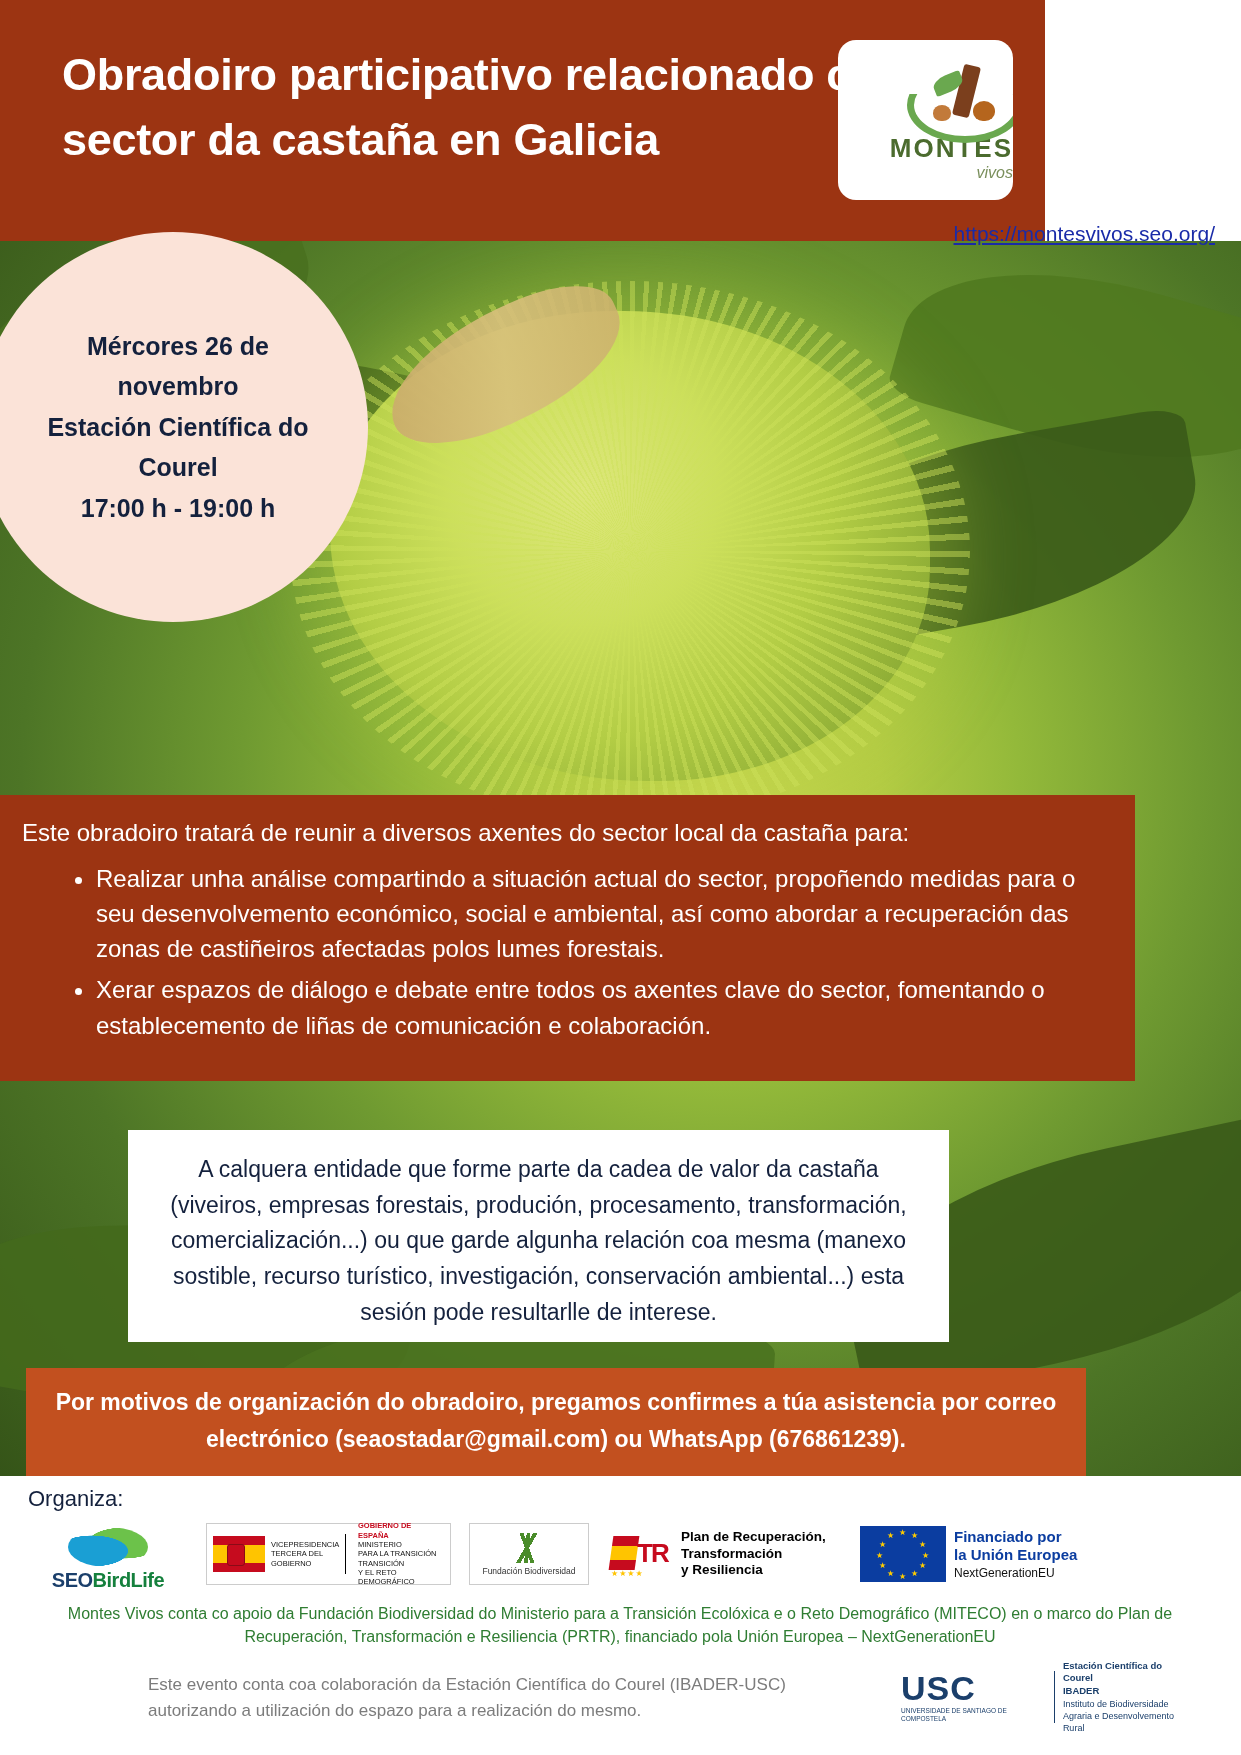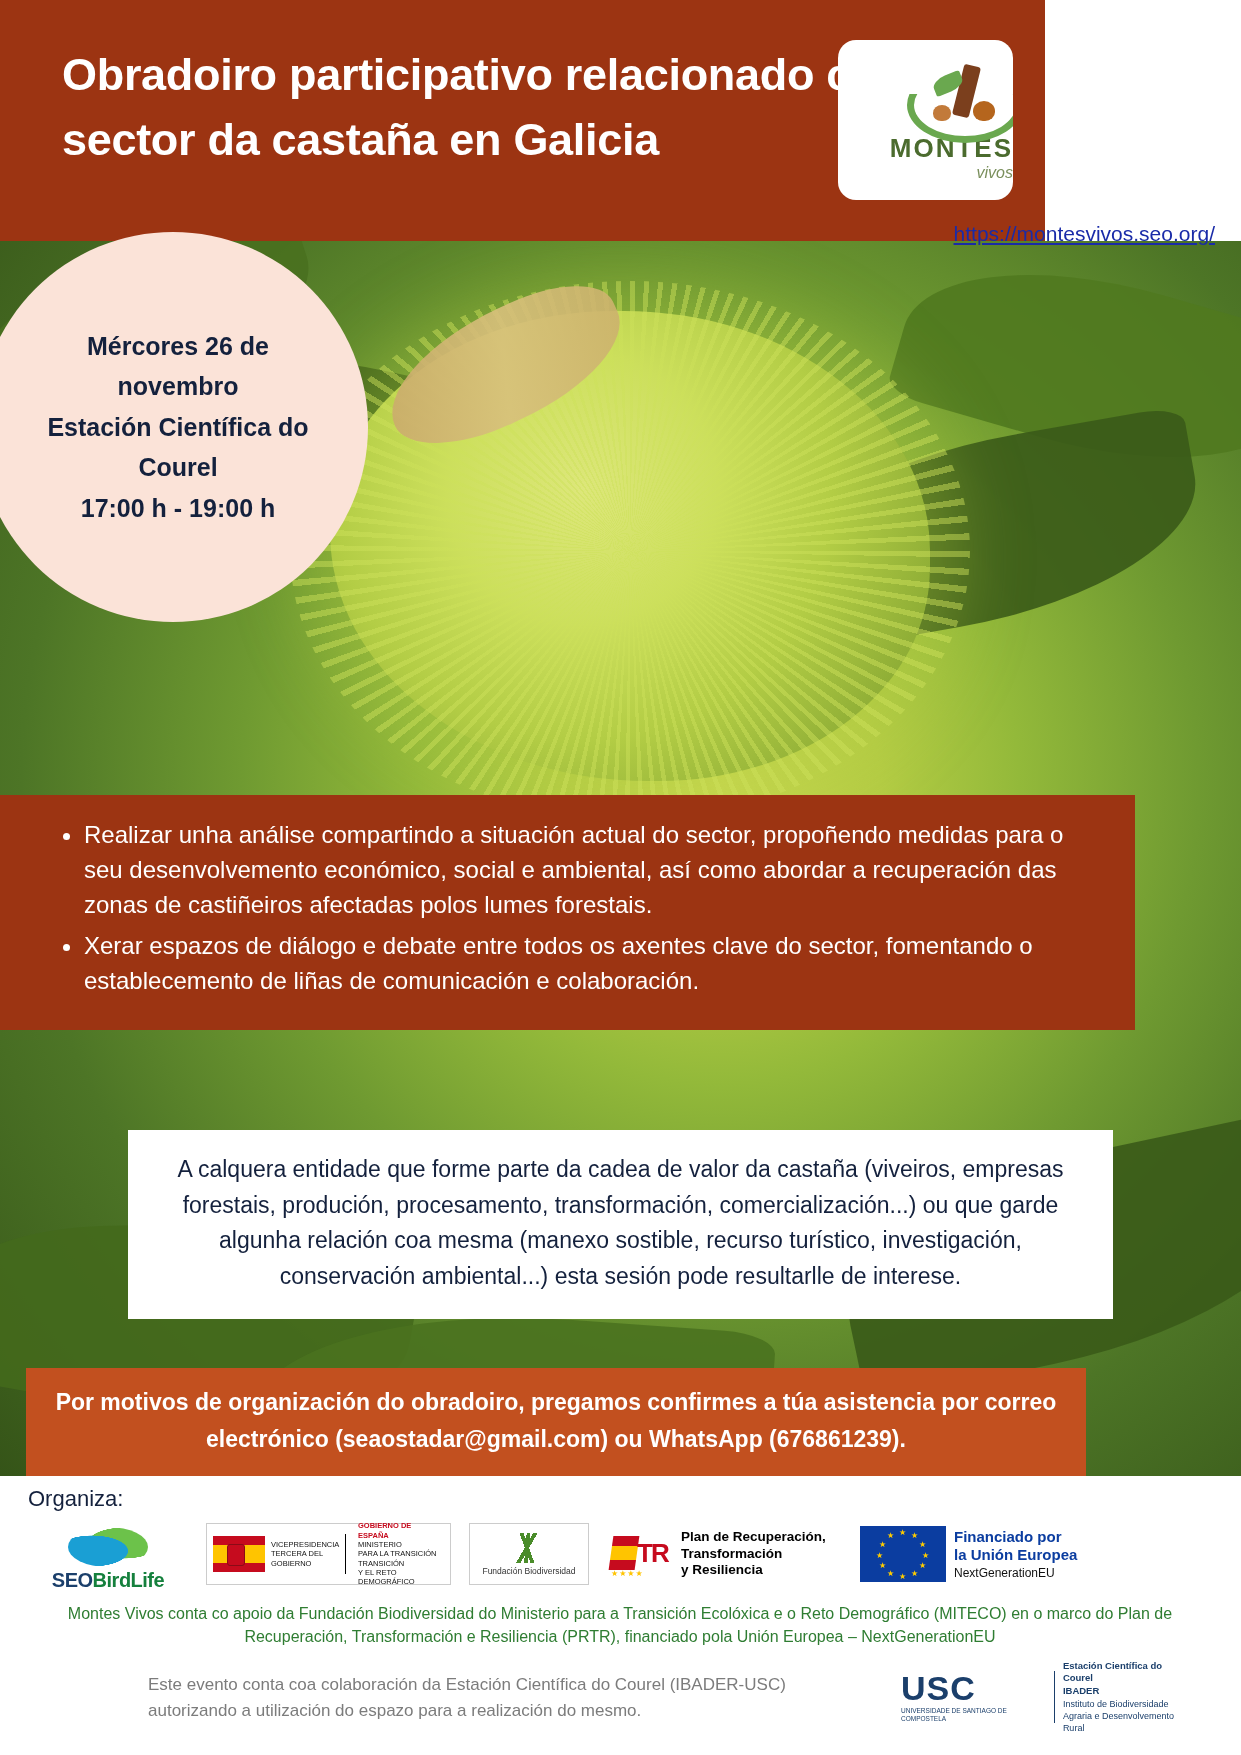--- a/index.html
+++ b/index.html
@@ -235,41 +235,41 @@
     color: #ffffff;
     padding: 22px 28px 26px 22px;
     box-sizing: border-box;
   }
   .desc-intro {
     font-size: 24px;
     line-height: 1.35;
     margin-bottom: 10px;
   }
   .desc-list {
-    margin: 0;
+    margin: 12px;
     padding-left: 62px;
     font-size: 24px;
     line-height: 1.46;
   }
   .desc-list li {
     margin-bottom: 6px;
   }
 
   
   .white-block {
     position: absolute;
     left: 128px;
     top: 1130px;
-    width: 985px;
+    width: 821px;
     background: #ffffff;
     color: #14213d;
     text-align: center;
     font-size: 23px;
     line-height: 1.55;
-    padding: 22px 26px 24px 26px;
+    padding: 22px 26px 12px 26px;
     box-sizing: border-box;
   }
 
   
   .cta-block {
     position: absolute;
     left: 26px;
     top: 1368px;
     width: 1060px;
     background: #c2501f;
@@ -582,20 +582,21 @@
 
   <a class="url-link" href="#">https://montesvivos.seo.org/</a>
 
   <div class="date-circle">
     <div class="date-text" style="white-space: pre-line;">Mércores 26 de novembro
 Estación Científica do Courel
 17:00 h - 19:00 h</div>
   </div>
 
   <div class="desc-block">
+    <div class="desc-intro">Este obradoiro tratará de reunir a diversos axentes do sector local da castaña para:</div>
     <ul class="desc-list">
       <li>Realizar unha análise compartindo a situación actual do sector, propoñendo medidas para o seu desenvolvemento económico, social e ambiental, así como abordar a recuperación das zonas de castiñeiros afectadas polos lumes forestais.</li>
       <li>Xerar espazos de diálogo e debate entre todos os axentes clave do sector, fomentando o establecemento de liñas de comunicación e colaboración.</li>
     </ul>
   </div>
 
   <div class="white-block">A calquera entidade que forme parte da cadea de valor da castaña (viveiros, empresas forestais, produción, procesamento, transformación, comercialización...) ou que garde algunha relación coa mesma (manexo sostible, recurso turístico, investigación, conservación ambiental...) esta sesión pode resultarlle de interese.</div>
 
   <div class="cta-block">Por motivos de organización do obradoiro, pregamos confirmes a túa asistencia por correo electrónico (seaostadar@gmail.com) ou WhatsApp (676861239).</div>
 

